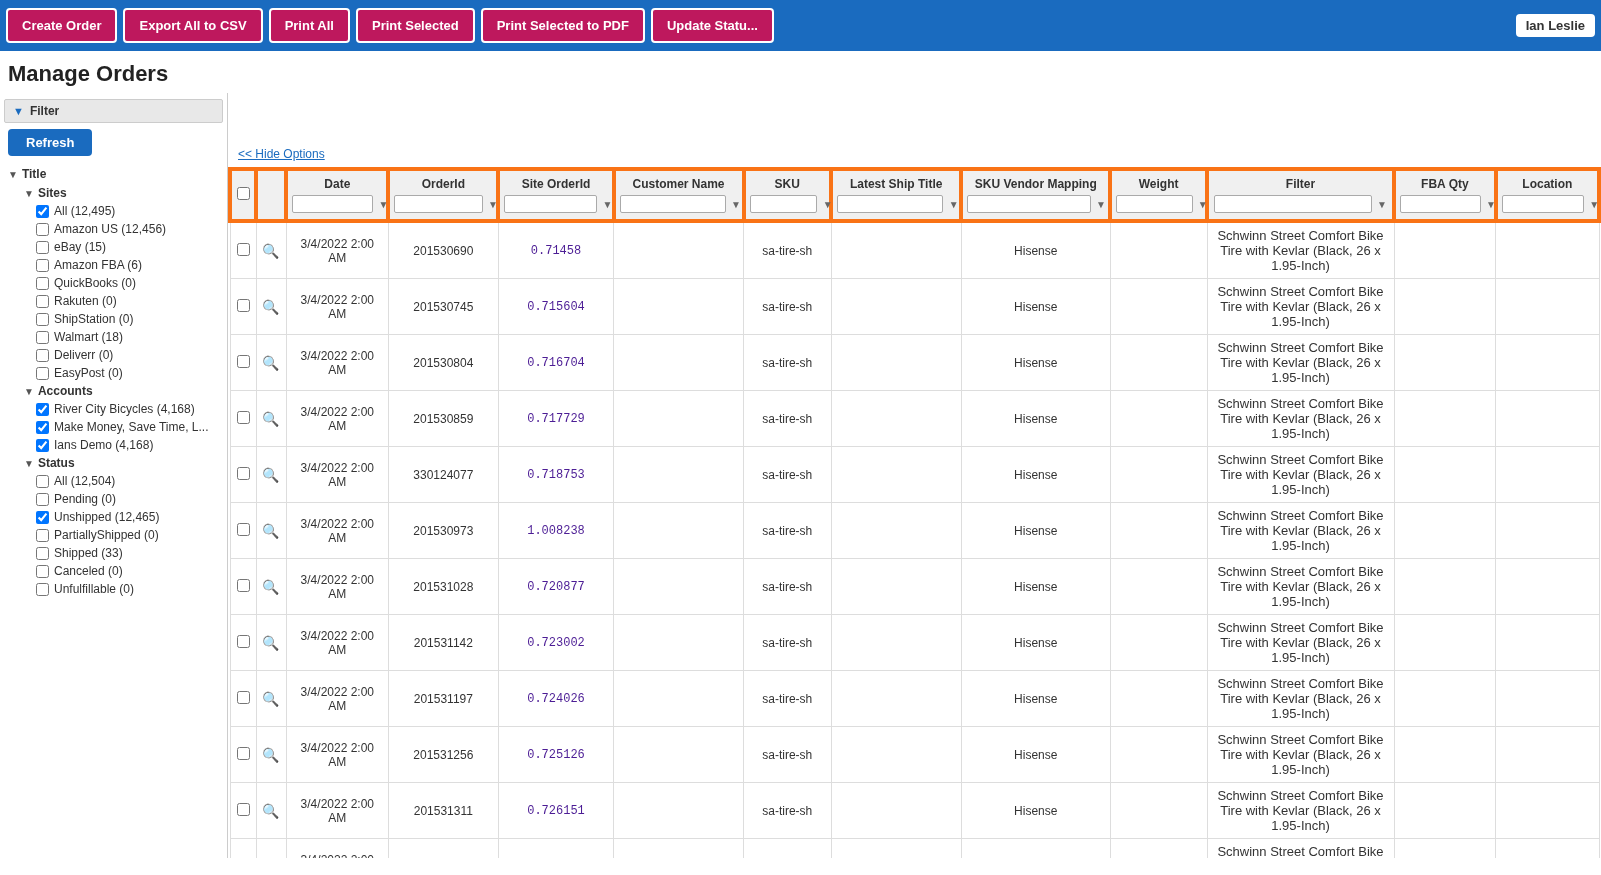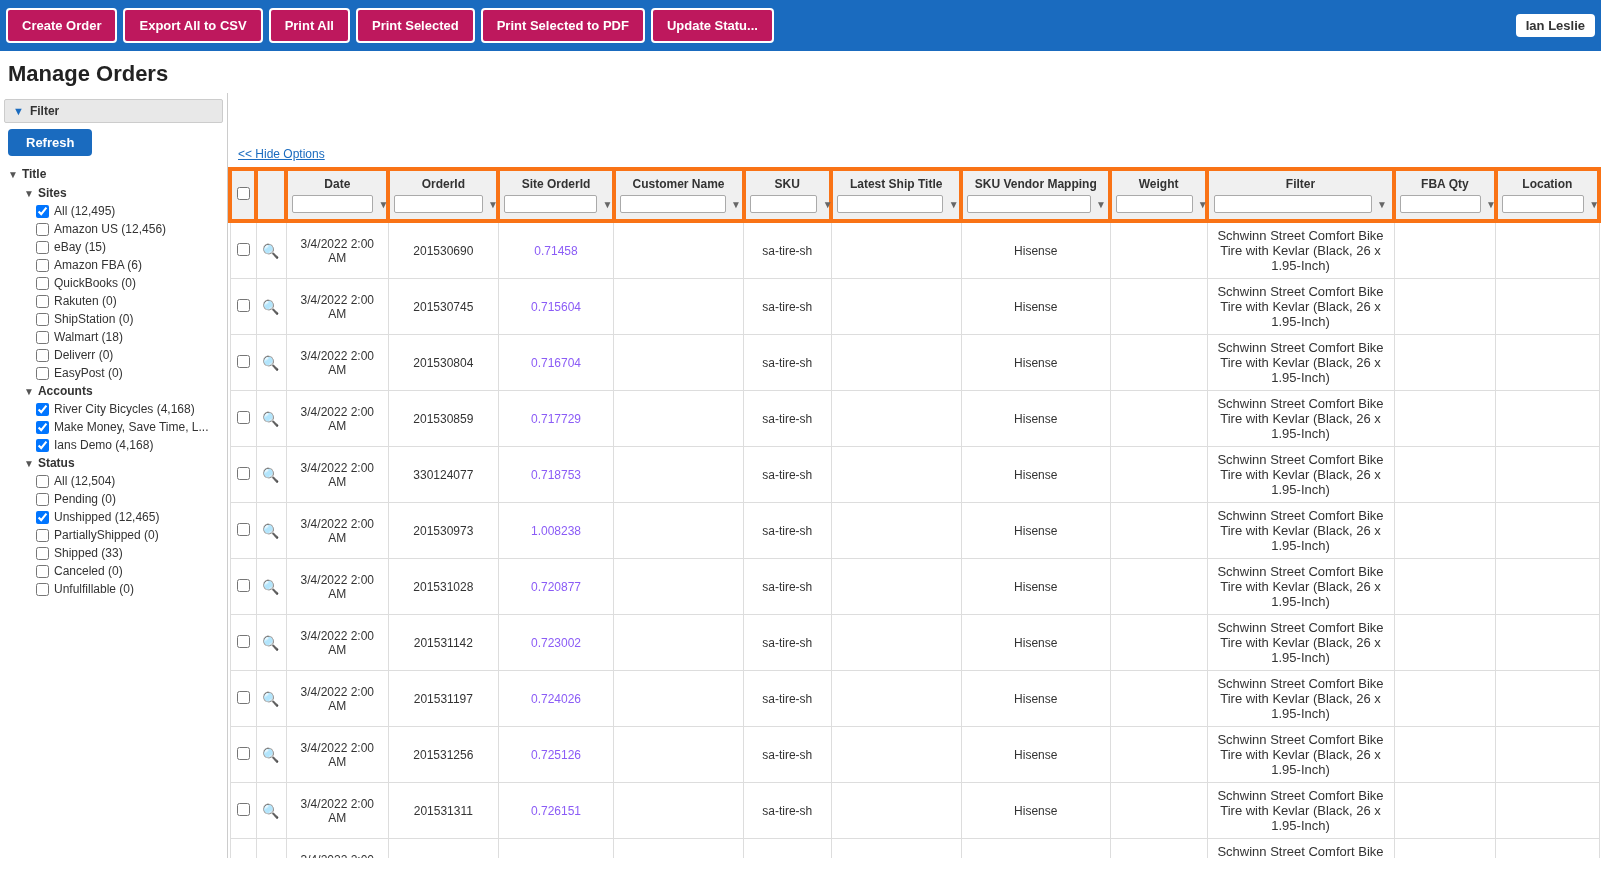--- a/index.html
+++ b/index.html
@@ -186,23 +186,24 @@
       margin-left: 2px;
     }
     .orders-table td {
       border: 1px solid #ddd;
       padding: 5px 6px;
       vertical-align: middle;
       text-align: center;
     }
 
     .order-link {
-      color: #8b5cf6;
+      color: #4c1d95;
       text-decoration: none;
       cursor: pointer;
+      font-family: Liberation Mono, monospace;
     }
 
     .search-icon-btn {
       background: none;
       border: none;
       cursor: pointer;
       color: #1a6bbf;
       font-size: 14px;
     }
 

